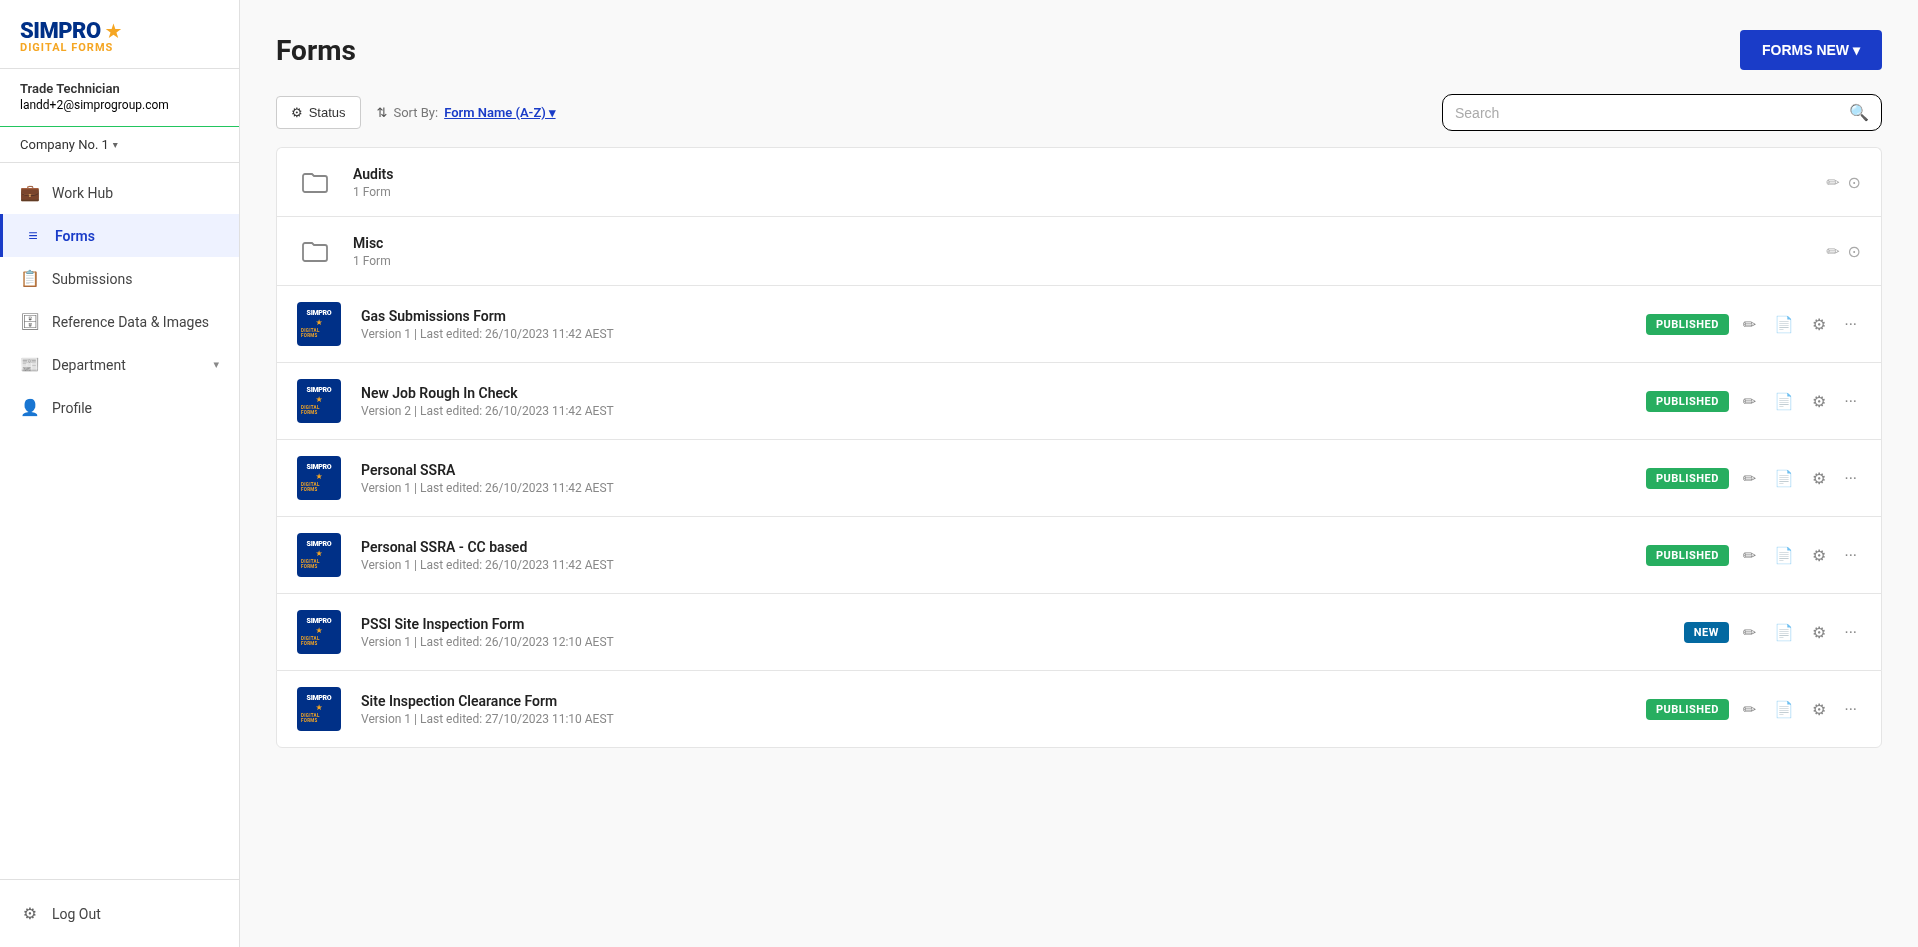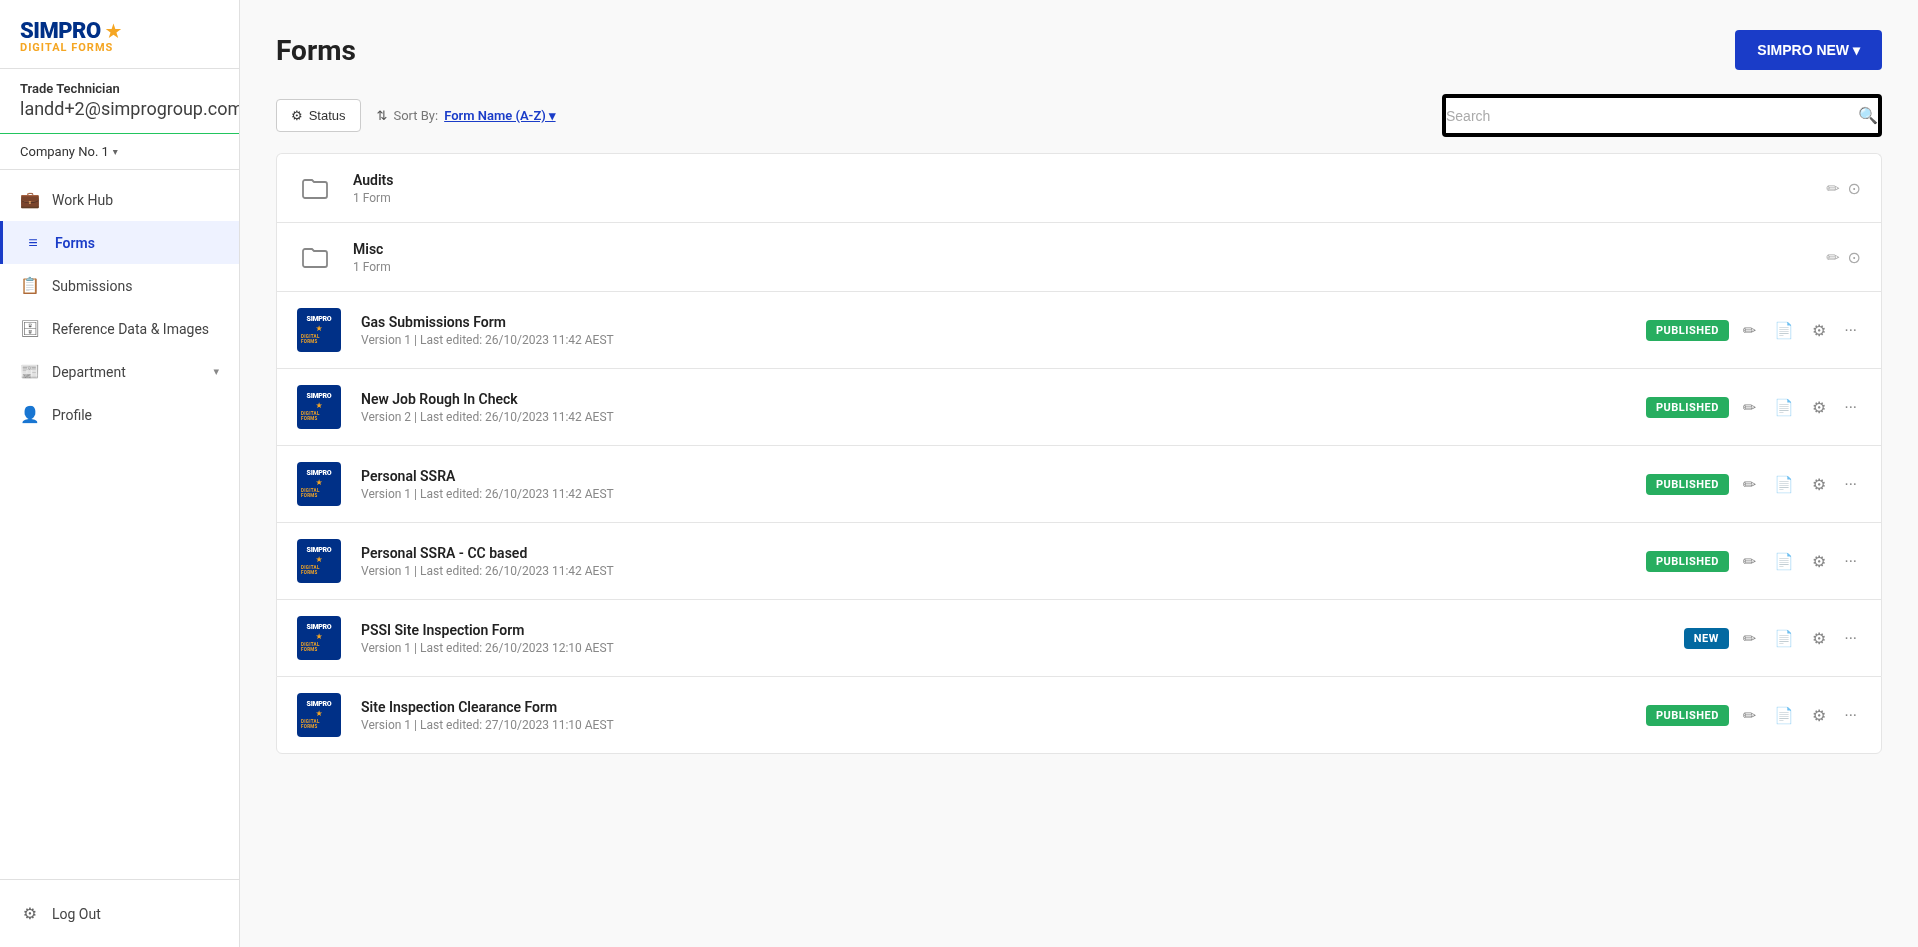--- a/index.html
+++ b/index.html
@@ -41,21 +41,21 @@
       color: #f5a623;
       letter-spacing: 1px;
       margin-top: -2px;
       display: block;
     }
     .sidebar-user {
       padding: 12px 20px 14px;
       border-bottom: 1px solid #22c55e;
     }
     .sidebar-user-name { font-size: 13px; font-weight: 600; color: #333; }
-    .sidebar-user-email { font-size: 18px; color: #404040; margin-top: 2px; }
+    .sidebar-user-email { font-size: 12px; color: #000000; margin-top: 2px; }
     .sidebar-company {
       padding: 10px 20px;
       font-size: 13px;
       color: #333;
       display: flex;
       align-items: center;
       gap: 4px;
       border-bottom: 1px solid #e0e0e0;
       cursor: pointer;
     }
@@ -151,24 +151,24 @@
       cursor: pointer;
       text-decoration: underline;
       font-size: 13px;
       background: none;
       border: none;
     }
     .search-box {
       margin-left: auto;
       display: flex;
       align-items: center;
-      border: 4px solid #000000;
+      border: 1px solid #000000;
       background: #fff;
-      border-radius: 4px;
-      padding: 8px 0;
+      border-radius: 10px;
+      padding: 8px 12px;
       width: 440px;
     }
     .search-input {
       border: none;
       outline: none;
       font-size: 14px;
       color: #333;
       flex: 1;
       background: transparent;
     }
@@ -299,21 +299,21 @@
     <div class="nav-item">
       <span class="nav-icon">⚙</span>
       <span>Log Out</span>
     </div>
   </div>
 </aside>
 
 <main class="main">
   <div class="page-header">
     <h1 class="page-title">Forms</h1>
-    <button class="create-new-btn">SIMPRO NEW ▾</button>
+    <button class="create-new-btn">FORMS NEW ▾</button>
   </div>
 
   <div class="toolbar">
     <button class="status-btn">
       <span>⚙</span>
       <span>Status</span>
     </button>
     <div class="sort-by">
       <span>⇅</span>
       <span class="sort-by-label">Sort By:</span>

